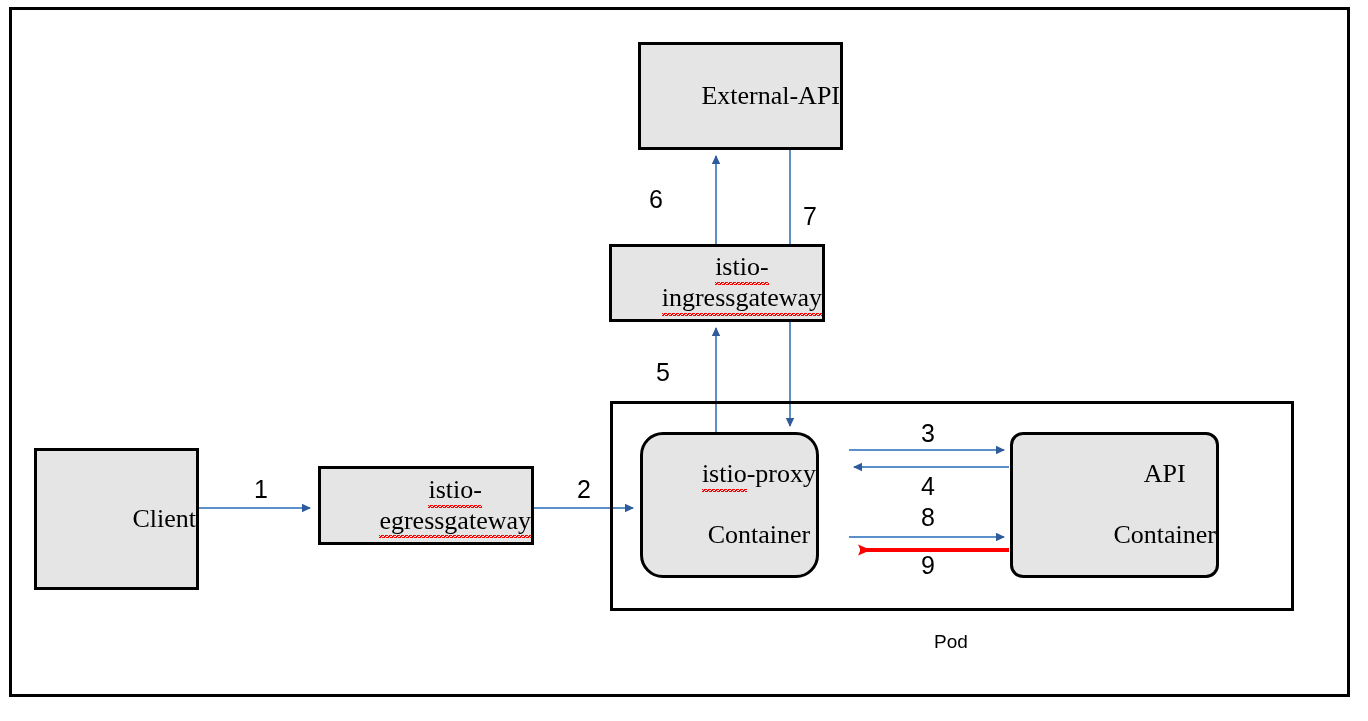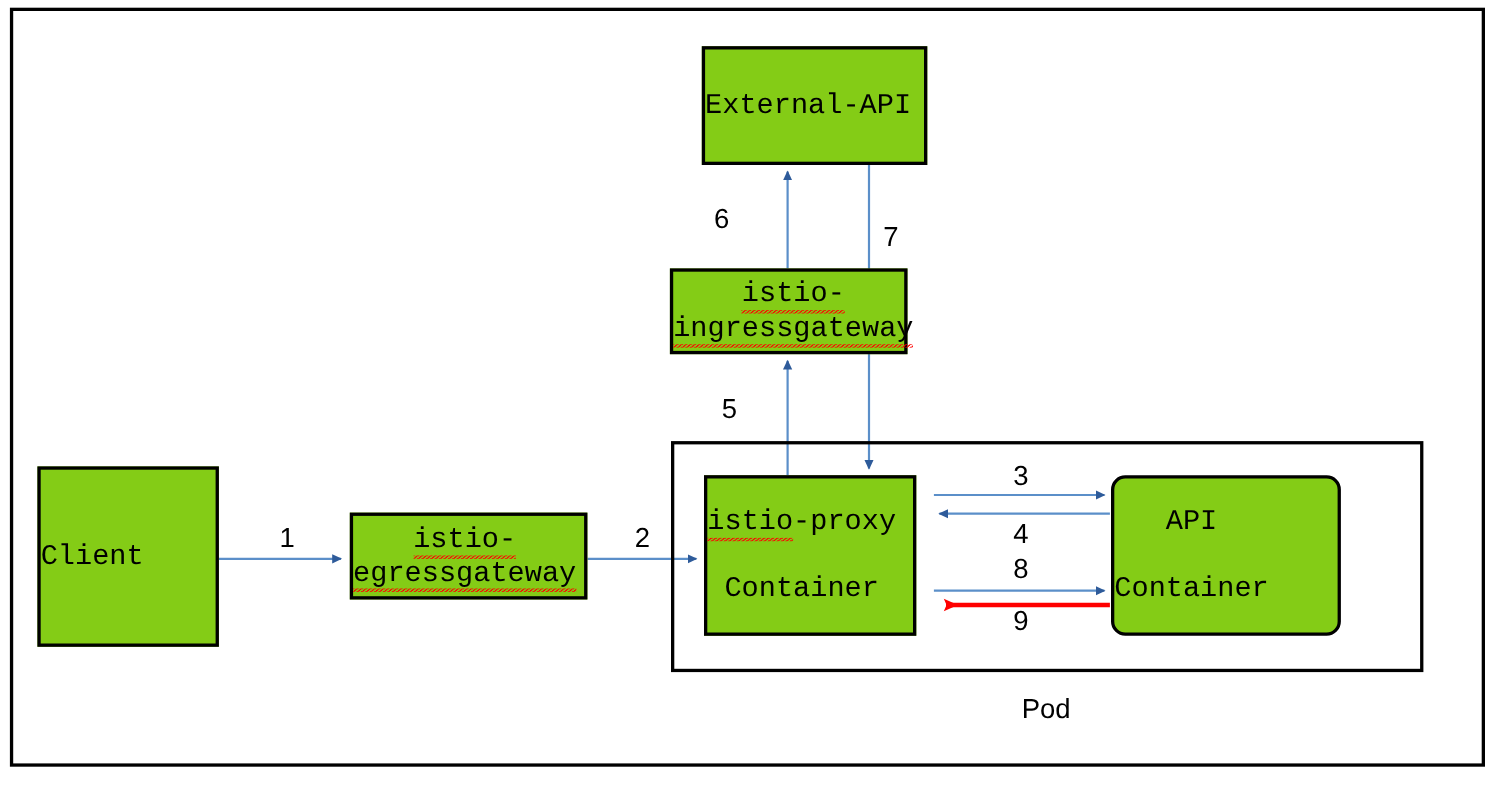--- a/index.html
+++ b/index.html
@@ -23,39 +23,39 @@
     top: 7px;
     width: 1341px;
     height: 690px;
     border: 3px solid #000000;
     box-sizing: border-box;
   }
   .box {
     position: absolute;
     border: 3px solid #000000;
     box-sizing: border-box;
-    background: #84cc16;
+    background: #e5e5e5;
     display: flex;
     align-items: center;
-    justify-content: flex-start;
+    justify-content: flex-end;
     text-align: center;
     color: #000000;
     font-size: 26px;
     line-height: 1.18;
-    font-family: Liberation Mono, monospace;
+    font-family: Liberation Serif, serif;
   }
   .pod-box {
     position: absolute;
     border: 3px solid #000000;
     box-sizing: border-box;
     background: transparent;
   }
   .pod-label {
     position: absolute;
-    font-size: 25px;
+    font-size: 19px;
     color: #000000;
     text-align: center;
     white-space: nowrap;
   }
   .num-label {
     position: absolute;
     font-size: 25px;
     color: #000000;
     text-align: center;
     white-space: nowrap;
@@ -156,35 +156,35 @@
   <div class="box" style="left:609px; top:244px; width:216px; height:78px;">
     <div style="display:block;">
       <span class="sq box-text">istio-</span><br>
       <span class="sq box-text">ingressgateway</span>
     </div>
   </div>
 
   <div class="pod-box" style="left:610px; top:401px; width:684px; height:210px;"></div>
   <div class="pod-label" style="left:851px; top:631px; width:200px;">Pod</div>
 
-  <div class="box" style="left:640px; top:432px; width:193px; height:146px;">
+  <div class="box" style="left:640px; top:432px; width:179px; height:146px;border-radius:23px;">
     <div style="display:block;">
       <span class="box-text"><span class="sq">istio</span><span>-proxy</span></span><br>
       <span class="box-text">Container</span>
     </div>
   </div>
 
   <div class="box" style="left:1010px; top:432px; width:209px; height:146px;border-radius:13px;">
     <div style="display:block;">
       <span class="box-text">API</span><br>
       <span class="box-text">Container</span>
     </div>
   </div>
 
-  <div class="box" style="left:34px; top:424px; width:165px; height:164px;">
+  <div class="box" style="left:34px; top:448px; width:165px; height:142px;">
     <span class="box-text">Client</span>
   </div>
 
   <div class="box" style="left:318px; top:466px; width:216px; height:79px;">
     <div style="display:block;">
       <span class="sq box-text">istio-</span><br>
       <span class="sq box-text">egressgateway</span>
     </div>
   </div>
 

